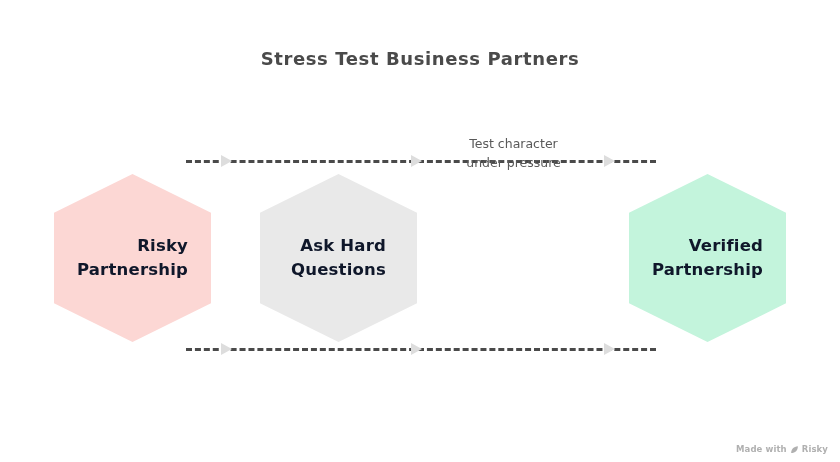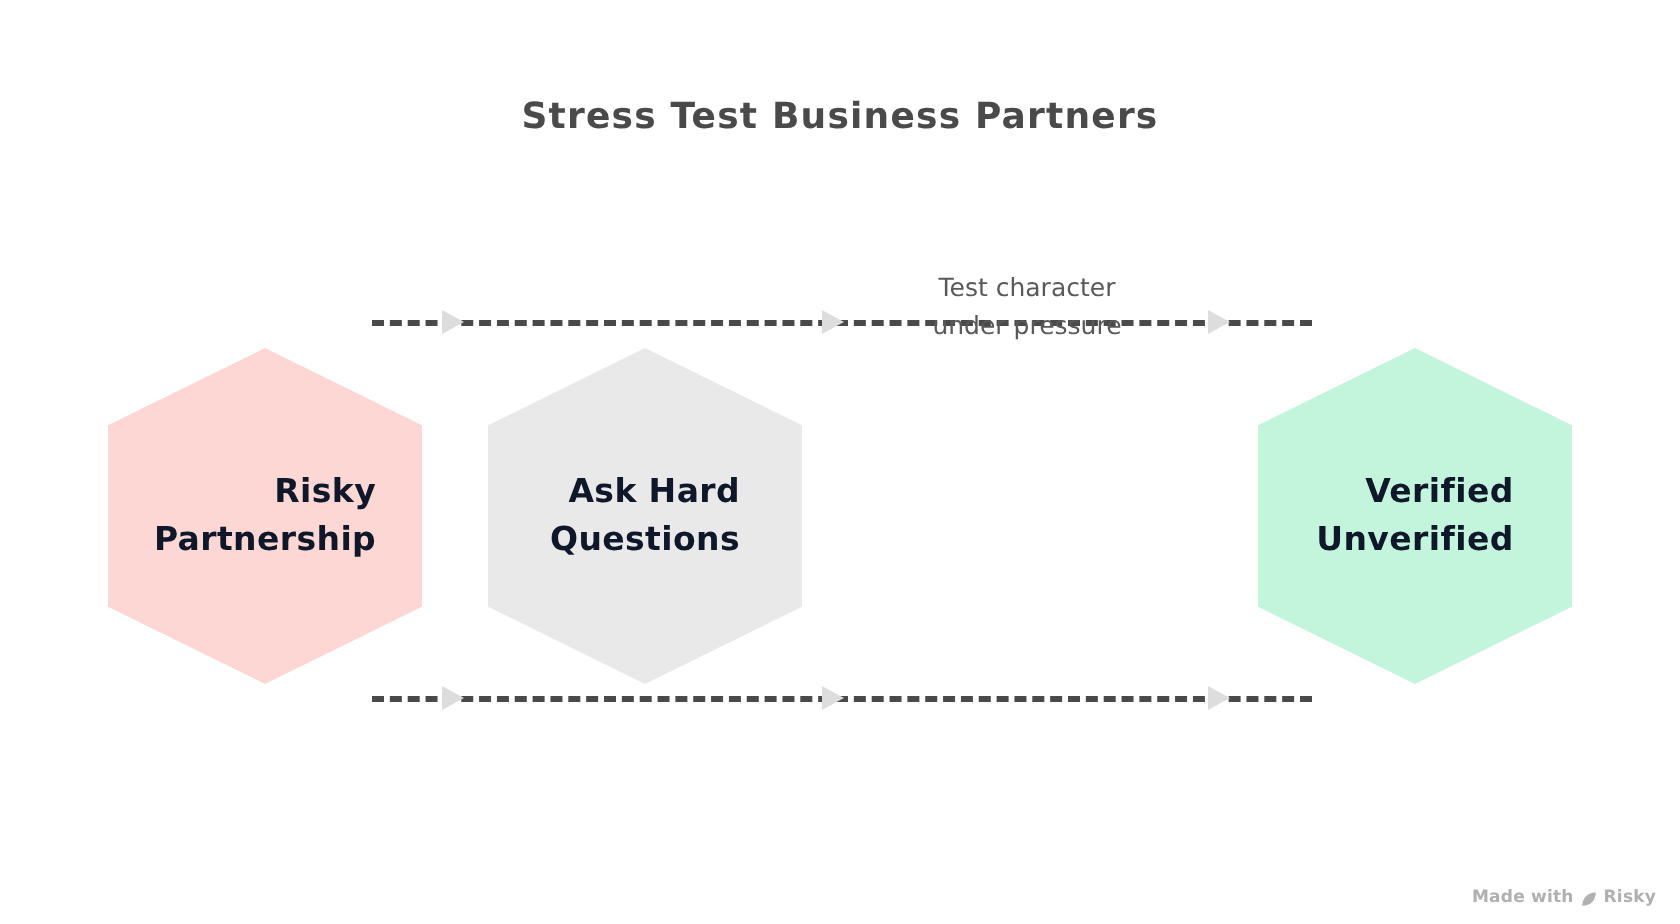--- a/index.html
+++ b/index.html
@@ -49,21 +49,21 @@
     font-size: 16.5px;
     font-weight: bold;
     line-height: 1.45;
     color: #0f172a;
     letter-spacing: 0.2px;
     padding: 0 6px;
     white-space: pre-line;
   }
 
   #hex-0 { left: 54px;  top: 174px; background: #fcd7d4; }
-  #hex-1 { left: 244px; top: 174px; background: #e9e9e9; }
+  #hex-1 { left: 260px; top: 174px; background: #e9e9e9; }
   #hex-2 { left: 435px; top: 174px; background: #e9e9e9; }
   #hex-3 { left: 629px; top: 174px; background: #c3f4dc; }
 
   
   .dash-line {
     position: absolute;
     left: 186px;
     width: 470px;
     height: 3px;
   }
@@ -146,21 +146,21 @@
   <div class="hex" id="hex-0">
     <span class="hex-label">Risky
 Partnership</span>
   </div>
   <div class="hex" id="hex-1">
     <span class="hex-label">Ask Hard
 Questions</span>
   </div>
   <div class="hex" id="hex-3">
     <span class="hex-label">Verified
-Unverified</span>
+Partnership</span>
   </div>
 
   <div class="caption" id="caption-top-1">Test character
 under pressure</div>
 
 
   <div id="watermark">
     <span>Made with</span>
     <span>
       <svg width="9" height="9" viewBox="0 0 12 12" aria-hidden="true">

